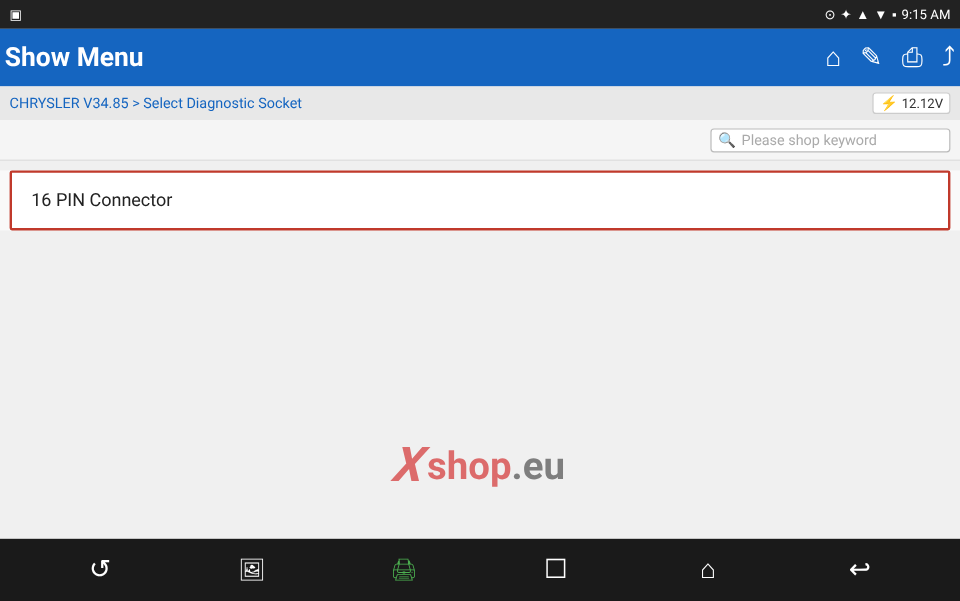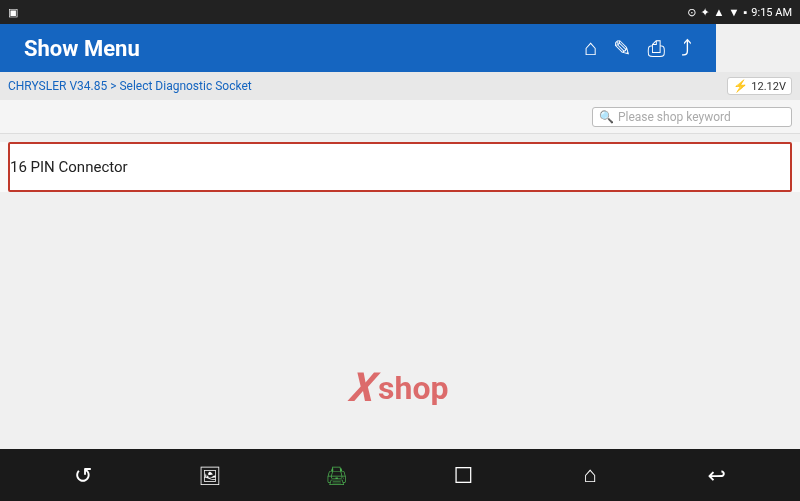--- a/index.html
+++ b/index.html
@@ -22,27 +22,27 @@
       justify-content: space-between;
       padding: 0 8px;
       color: white;
       font-size: 11px;
     }
     .status-left { display: flex; align-items: center; gap: 4px; }
     .status-right { display: flex; align-items: center; gap: 4px; }
 
     
     #header {
-      width: 716px;
+      width: 800px;
       height: 48px;
       background: #1565c0;
       display: flex;
       align-items: center;
       justify-content: space-between;
-      padding: 0 24px;
+      padding: 0 4px;
     }
     #header-title {
       color: white;
       font-size: 22px;
       font-weight: bold;
     }
     .header-icons {
       display: flex;
       gap: 16px;
       align-items: center;
@@ -106,21 +106,21 @@
 
     
     #main-content {
       width: 800px;
       background: #f9f9f9;
       padding: 0;
     }
 
     .list-item {
       display: flex;
-      padding: 14px 0;
+      padding: 14px 16px;
       background: white;
       border-bottom: 1px solid #e0e0e0;
       font-size: 15px;
       color: #222;
       cursor: pointer;
     }
     .list-item.selected {
       border: 2px solid #c0392b;
       margin: 8px 8px 0 8px;
       width: calc(100% - 16px);
@@ -226,20 +226,21 @@
 
 <div id="main-content">
   <div class="list-item selected">
     <span>16 PIN Connector</span>
   </div>
 </div>
 
 <div id="watermark">
   <span class="watermark-x">X</span>
   <span class="watermark-shop">shop</span>
+  <span class="watermark-domain">.eu</span>
 </div>
 
 <div id="bottom-bar">
   <span class="bottom-icon">↺</span>
   <span class="bottom-icon" style="font-size:18px;">🖼</span>
   <span class="bottom-icon green" style="font-size:18px;">🖨</span>
   <span class="bottom-icon">☐</span>
   <span class="bottom-icon">⌂</span>
   <span class="bottom-icon">↩</span>
 </div>

